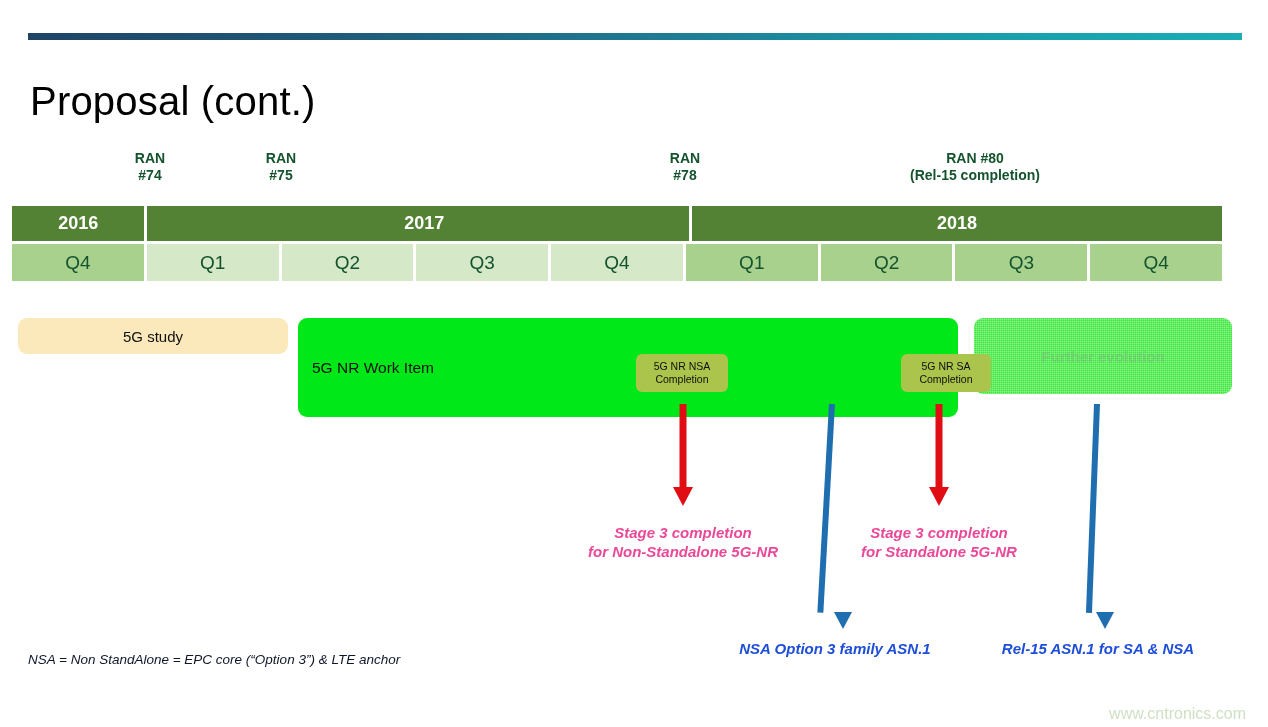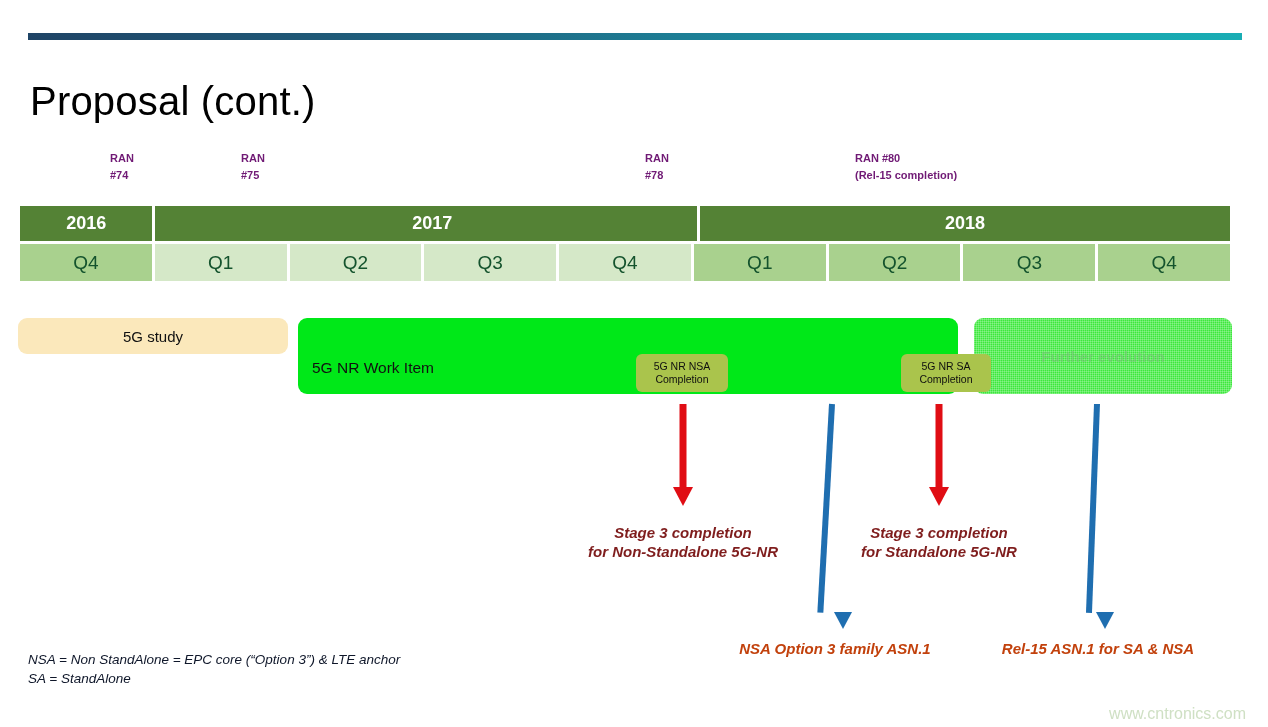--- a/index.html
+++ b/index.html
@@ -18,26 +18,26 @@
 
   
   .page-title{
     position:absolute;left:30px;top:78px;
     font-size:40px;line-height:46px;color:#000;
     letter-spacing:.2px;white-space:nowrap;
   }
 
   
   .ran-label{
-    position:absolute;color:#701a75;
-    font-weight:bold;font-size:11px;line-height:17px;white-space:nowrap;
-  }
-
-  
-  .tl{position:absolute;left:20px;top:206px;width:1210px;}
+    position:absolute;text-align:center;color:#14532d;
+    font-weight:bold;font-size:14px;line-height:17px;white-space:nowrap;
+  }
+
+  
+  .tl{position:absolute;left:12px;top:206px;width:1210px;}
   .tl-years,.tl-quarters{display:flex;width:100%;}
   .tl-years{height:35px;margin-bottom:3px;}
   .tl-quarters{height:37px;}
   .yr-cell{
     display:flex;align-items:center;justify-content:center;
     background:#548235;color:#ffffff;font-weight:bold;font-size:18px;
     border-right:3px solid #ffffff;box-sizing:border-box;
   }
   .yr-cell:last-child{border-right:none;}
   .q-cell{
@@ -52,21 +52,21 @@
 
   
   .bar{position:absolute;box-sizing:border-box;border-radius:9px;}
   .bar-study{
     left:18px;top:318px;width:270px;height:36px;
     background:#fbe8bb;
     display:flex;align-items:center;justify-content:center;
     font-size:15px;color:#111;
   }
   .bar-wi{
-    left:298px;top:318px;width:660px;height:76px;
+    left:298px;top:318px;width:660px;height:99px;
     background:#00e818;
   }
   .bar-wi .wi-label{
     position:absolute;left:14px;top:41px;
     font-size:15.5px;color:#111;
   }
   .bar-future{
     left:974px;top:318px;width:258px;height:76px;
     background:
       repeating-linear-gradient(0deg, rgba(255,255,255,.22) 0 1px, rgba(0,0,0,0) 1px 2px),
@@ -110,25 +110,25 @@
   .arrow-red-2 .head{top:83px;}
   .arrow-blue-1{left:812px;top:404px;width:40px;height:226px;}
   .arrow-blue-1 .shaft{height:209px;transform:translateX(-50%) rotate(3.2deg);transform-origin:top center;}
   .arrow-blue-1 .head{top:208px;margin-left:11px;}
   .arrow-blue-2{left:1077px;top:404px;width:40px;height:226px;}
   .arrow-blue-2 .shaft{height:209px;transform:translateX(-50%) rotate(2.2deg);transform-origin:top center;}
   .arrow-blue-2 .head{top:208px;margin-left:8px;}
 
   
   .anno-red{
-    position:absolute;text-align:center;color:#7f1d1d;
+    position:absolute;text-align:center;color:#ec4899;
     font-weight:bold;font-style:italic;font-size:15px;line-height:19px;white-space:nowrap;
   }
   .anno-blue{
-    position:absolute;text-align:center;color:#c2410c;
+    position:absolute;text-align:center;color:#1d4ed8;
     font-weight:bold;font-style:italic;font-size:15px;line-height:19px;white-space:nowrap;
   }
 
   
   .footnote{
     position:absolute;left:28px;top:650px;
     font-style:italic;font-size:13.5px;line-height:19px;color:#0f172a;
   }
 
   
@@ -225,18 +225,17 @@
   <div class="anno-red" style="left:830px;top:523px;width:218px;">
     <div>Stage 3 completion</div>
     <div>for Standalone 5G-NR</div>
   </div>
 
   <div class="anno-blue" style="left:710px;top:639px;width:250px;">NSA Option 3  family ASN.1</div>
   <div class="anno-blue" style="left:973px;top:639px;width:250px;">Rel-15 ASN.1 for SA &amp; NSA</div>
 
   <div class="footnote">
     <div>NSA = Non StandAlone = EPC core (“Option 3”) &amp; LTE anchor</div>
-    <div>SA = StandAlone</div>
   </div>
 
   <div class="watermark">www.cntronics.com</div>
 
 </div>
 
 </body></html>

